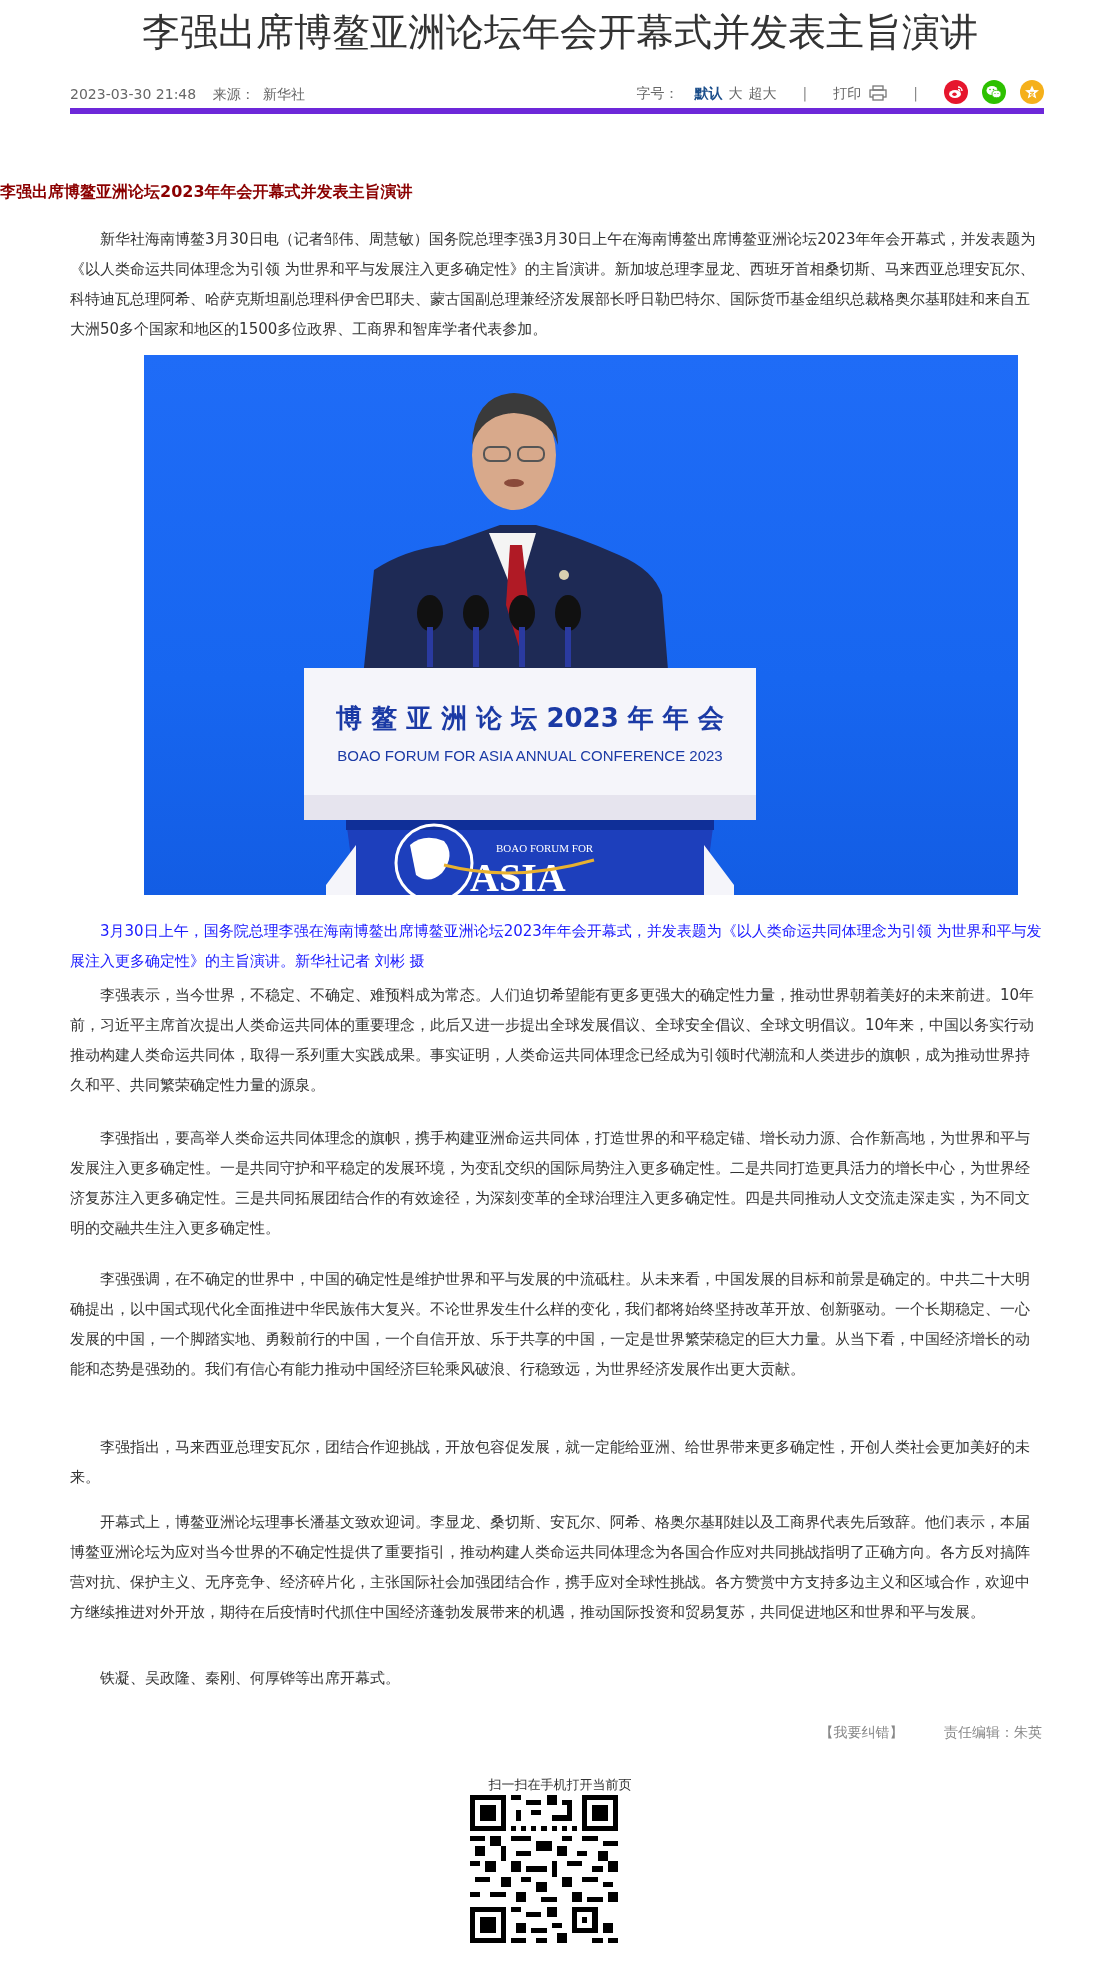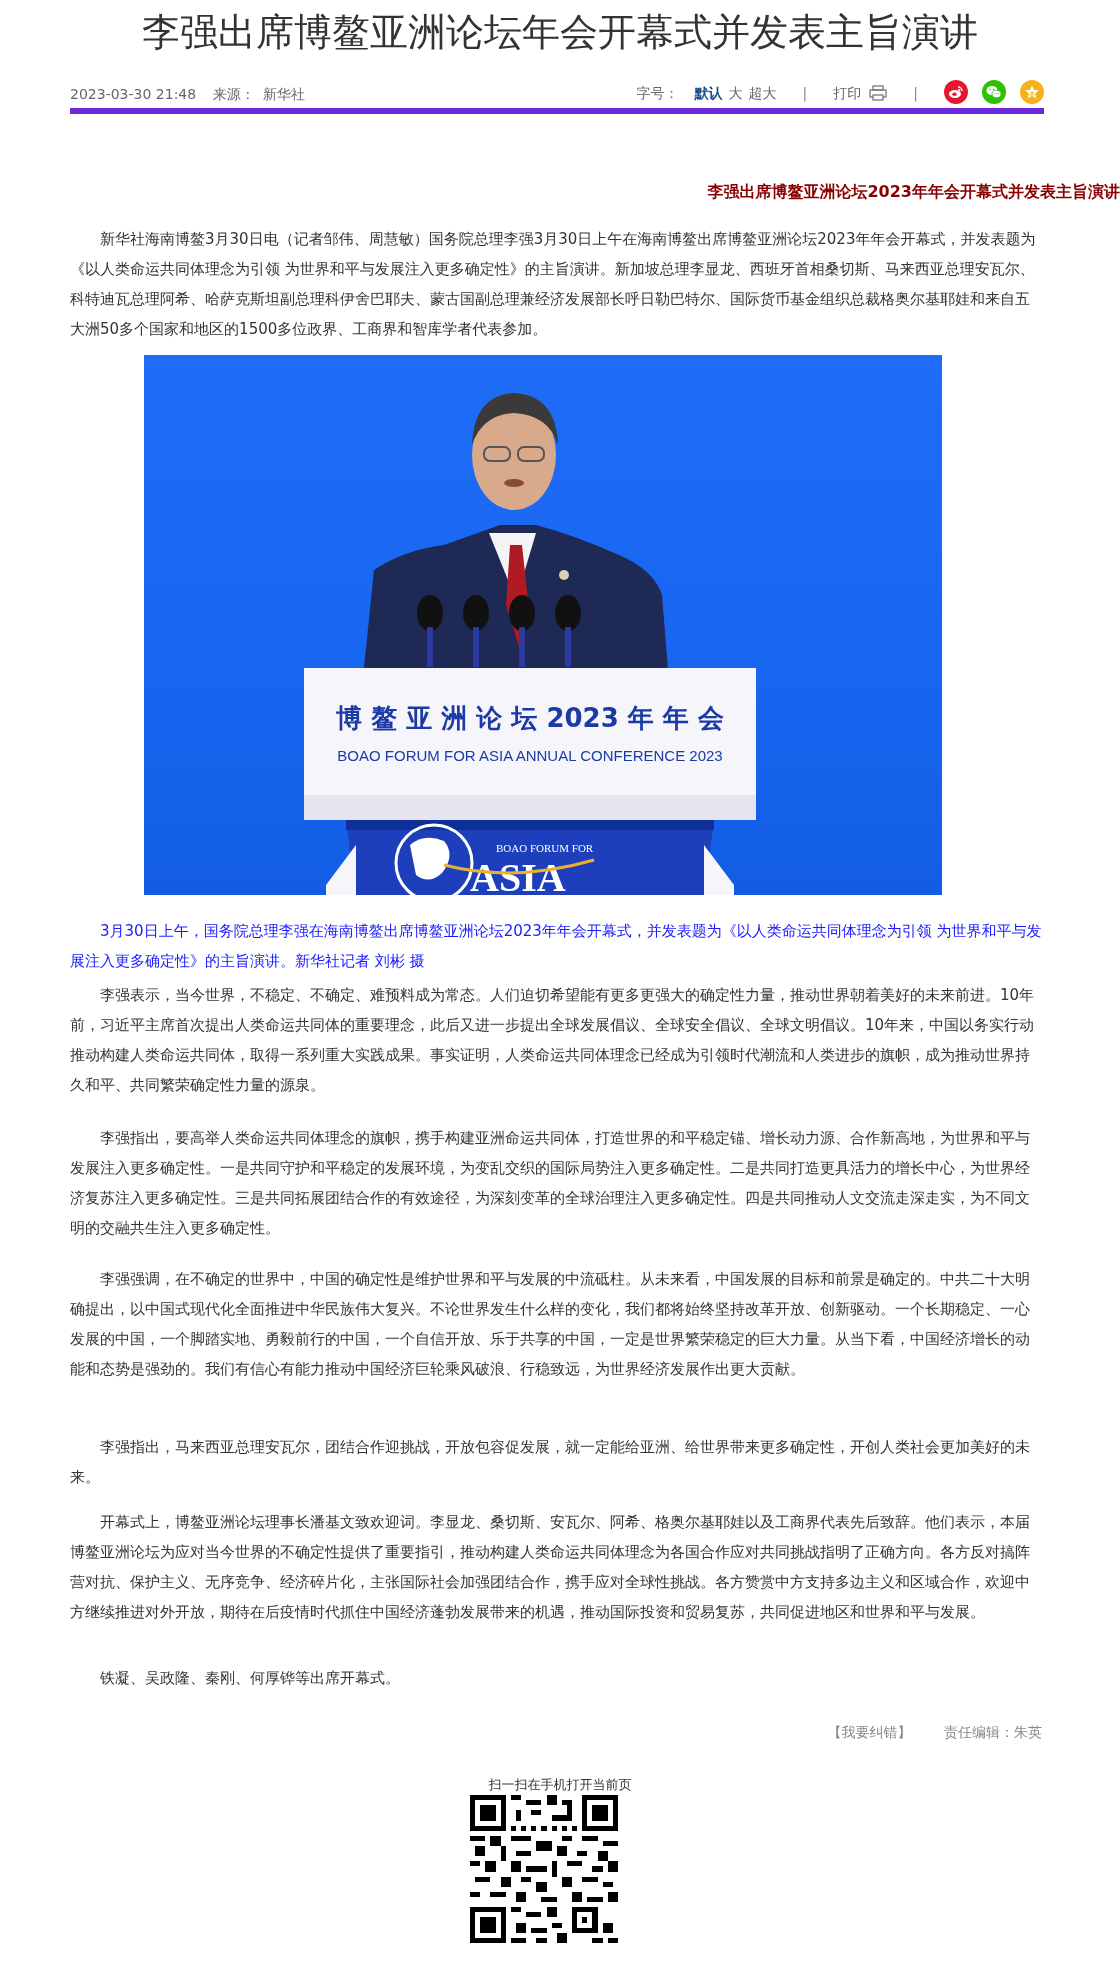--- a/index.html
+++ b/index.html
@@ -25,40 +25,40 @@
     .font-opt.active { color: #1a4d8a; font-weight: bold; padding-left: 10px; }
     .sep { margin: 0 26px; color: #888; }
     .print { display: flex; align-items: center; cursor: pointer; }
     .print svg { margin-left: 8px; }
     .share { width: 24px; height: 24px; border-radius: 50%; margin-left: 14px; display: flex; align-items: center; justify-content: center; cursor: pointer; }
     .share.weibo { background: #e6162d; margin-left: 0; }
     .share.wechat { background: #2dc100; }
     .share.qzone { background: #f5b01b; }
 
     .subtitle {
-      position: absolute; top: 180px; left: 0; width: 1120px; text-align: right;
+      position: absolute; top: 180px; left: 0; width: 1120px; text-align: left;
       font-size: 16px; font-weight: bold; color: #8b0000; line-height: 24px;
     }
     .article { position: absolute; left: 70px; width: 974px; font-size: 15px; line-height: 30px; color: #333; }
     .article p { text-indent: 2em; }
     .p1 { top: 224px; }
     .photo {
-      position: absolute; left: 144px; top: 355px; width: 798px; height: 540px;
+      position: absolute; left: 144px; top: 355px; width: 874px; height: 540px;
       background: linear-gradient(180deg, #1f6cf7 0%, #1766f0 60%, #135de4 100%);
       overflow: hidden;
     }
     .caption { position: absolute; top: 916px; left: 70px; width: 974px; font-size: 15px; line-height: 30px; color: #1a1aff; text-indent: 2em; }
     .p2 { top: 980px; }
     .p3 { top: 1123px; }
     .p4 { top: 1264px; }
     .p5 { top: 1432px; }
     .p6 { top: 1507px; }
     .p7 { top: 1663px; }
     .footer-links { position: absolute; top: 1722px; right: 78px; font-size: 14px; color: #888; line-height: 20px; }
-    .footer-links .fix { cursor: pointer; margin-right: 28px; color: #888; }
+    .footer-links .fix { cursor: pointer; margin-right: 36px; color: #888; }
     .qr-label { position: absolute; top: 1776px; left: 0; width: 1120px; text-align: center; font-size: 13px; color: #333; }
     .qr { position: absolute; top: 1795px; left: 470px; width: 148px; height: 148px; background: #fff; }
   </style>
 </head>
 <body>
 
 <h1 class="title">李强出席博鳌亚洲论坛年会开幕式并发表主旨演讲</h1>
 
 <div class="meta">
   <div class="meta-left">

